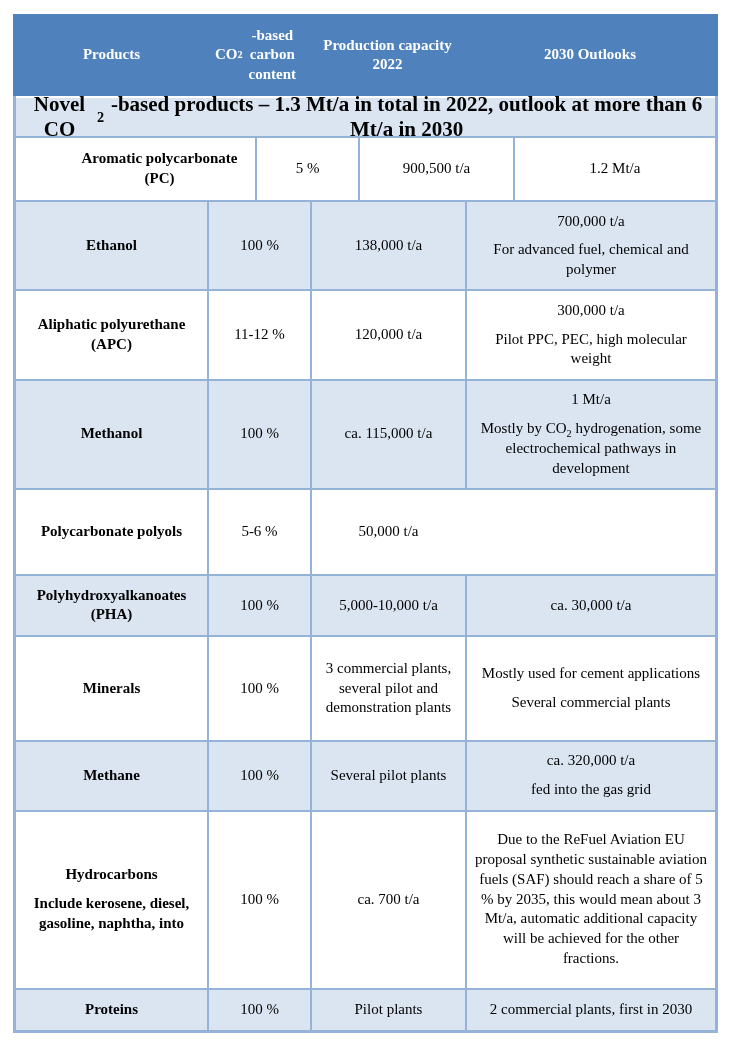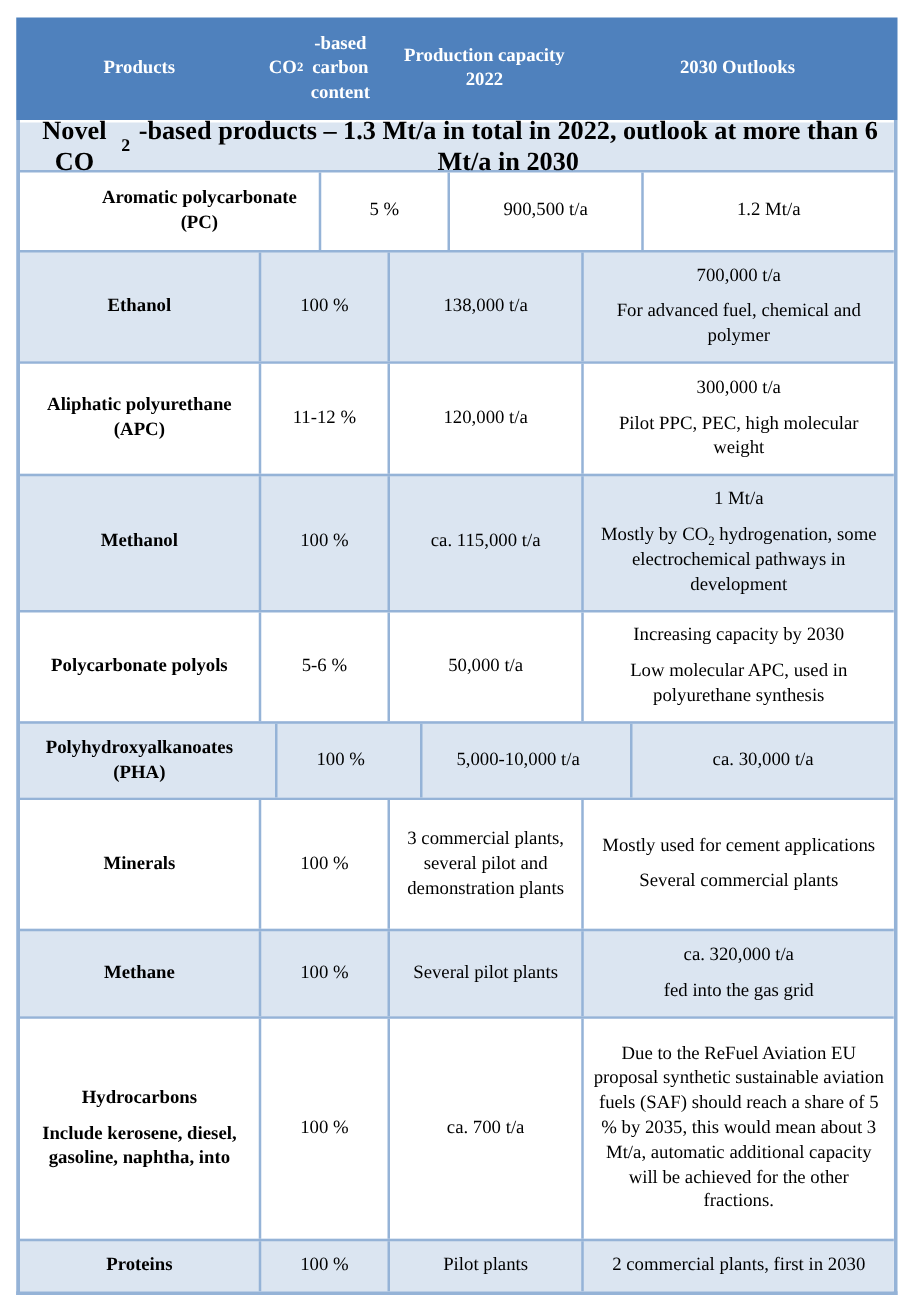--- a/index.html
+++ b/index.html
@@ -66,21 +66,21 @@
   .cell + .cell{border-left:2px solid var(--border);}
   .cell.product{font-weight:bold;}
   .cell p{margin:4.5px 0;}
 
   
   .row.r1{min-height:64px;padding-left:48px;}
   .row.r2{min-height:87px;}
   .row.r3{min-height:87px;}
   .row.r4{min-height:105px;}
   .row.r5{min-height:86px;}
-  .row.r6{min-height:61px;gap:13px;}
+  .row.r6{min-height:61px;}
   .row.r7{min-height:105px;}
   .row.r8{min-height:65px;}
   .row.r9{min-height:178px;}
   .row.r10{min-height:42px;}
 
   sub{font-size:0.68em;line-height:0;}
 </style>
 </head>
 <body>
 
@@ -154,24 +154,20 @@
       </div>
 
       <div class="row r5">
         <div class="cell product">
             <p>Polycarbonate polyols</p>
           </div>
         <div class="cell">5-6 %</div>
         <div class="cell">
             <p>50,000 t/a</p>
           </div>
-        <div class="cell">
-          <p>Increasing capacity by 2030</p>
-          <p>Low molecular APC, used in polyurethane synthesis</p>
-        </div>
       </div>
 
       <div class="row r6 shaded">
         <div class="cell product">
             <p>Polyhydroxyalkanoates (PHA)</p>
           </div>
         <div class="cell">100 %</div>
         <div class="cell">
             <p>5,000-10,000 t/a</p>
           </div>

